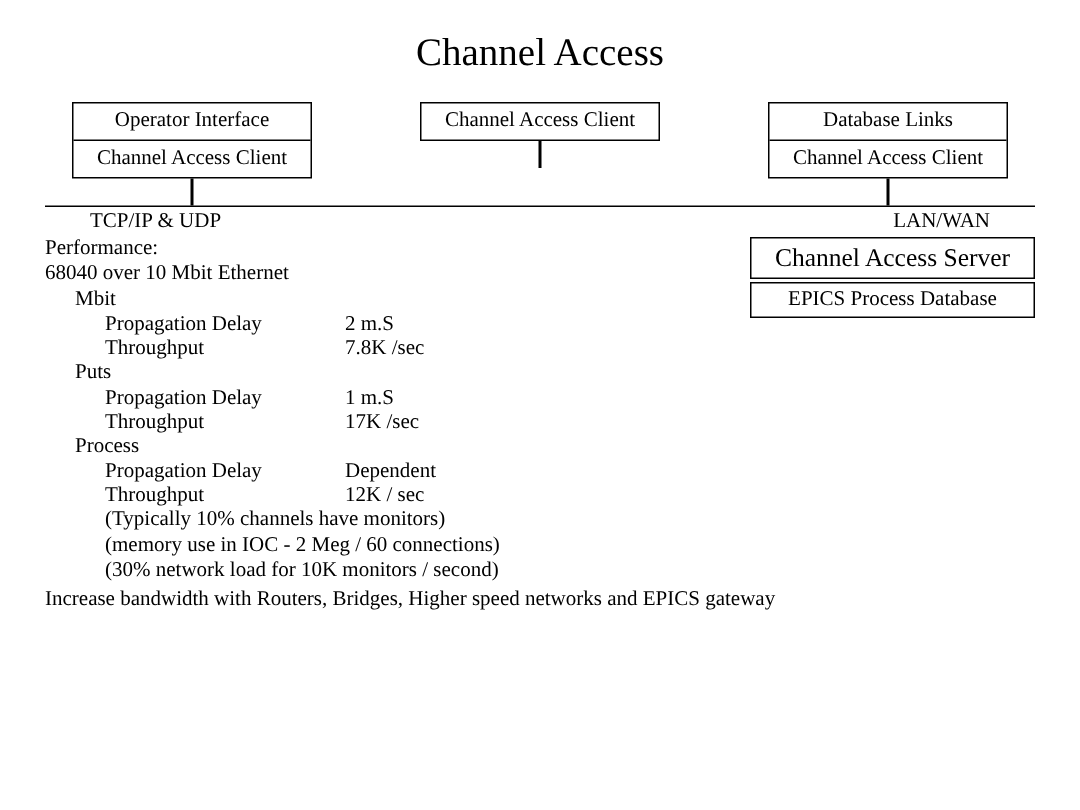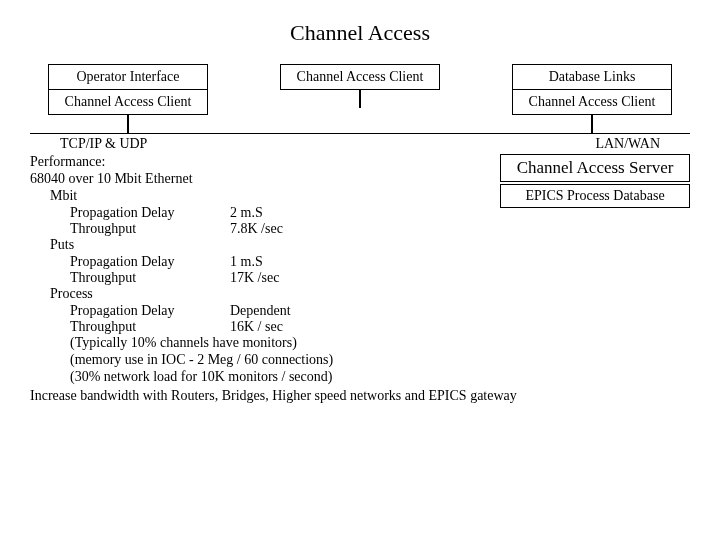--- a/index.html
+++ b/index.html
@@ -7,21 +7,21 @@
       background: #fff;
       font-family: Times New Roman, Times, serif;
       font-size: 14px;
       color: #000;
       width: 720px;
       min-height: 540px;
       padding: 20px 30px;
     }
     .page-title {
       text-align: center;
-      font-size: 22px;
+      font-size: 26px;
       font-weight: normal;
       margin-bottom: 18px;
     }
     .box-group {
       display: flex;
       flex-direction: column;
       border: 1px solid #000;
       text-align: center;
       min-width: 160px;
       margin: 0 18px;
@@ -163,21 +163,21 @@
       <span style="width:160px; font-size:14px;">Throughput</span>
       <span style="font-size:14px;">17K /sec</span>
     </div>
     <div class="full-line indented-block">Process</div>
     <div style="display:flex; padding-left:40px;">
       <span style="width:160px; font-size:14px;">Propagation Delay</span>
       <span style="font-size:14px;">Dependent</span>
     </div>
     <div style="display:flex; padding-left:40px;">
       <span style="width:160px; font-size:14px;">Throughput</span>
-      <span style="font-size:14px;">16K / sec</span>
+      <span style="font-size:14px;">12K / sec</span>
     </div>
     <div class="full-line" style="padding-left:40px;">(Typically 10% channels have monitors)</div>
     <div class="full-line" style="padding-left:40px;">(memory use in IOC - 2 Meg / 60 connections)</div>
     <div class="full-line" style="padding-left:40px;">(30% network load for 10K monitors / second)</div>
   </div>
 
   <div class="right-content">
     <div class="server-box">Channel Access Server</div>
     <div class="epics-box">EPICS Process Database</div>
   </div>

